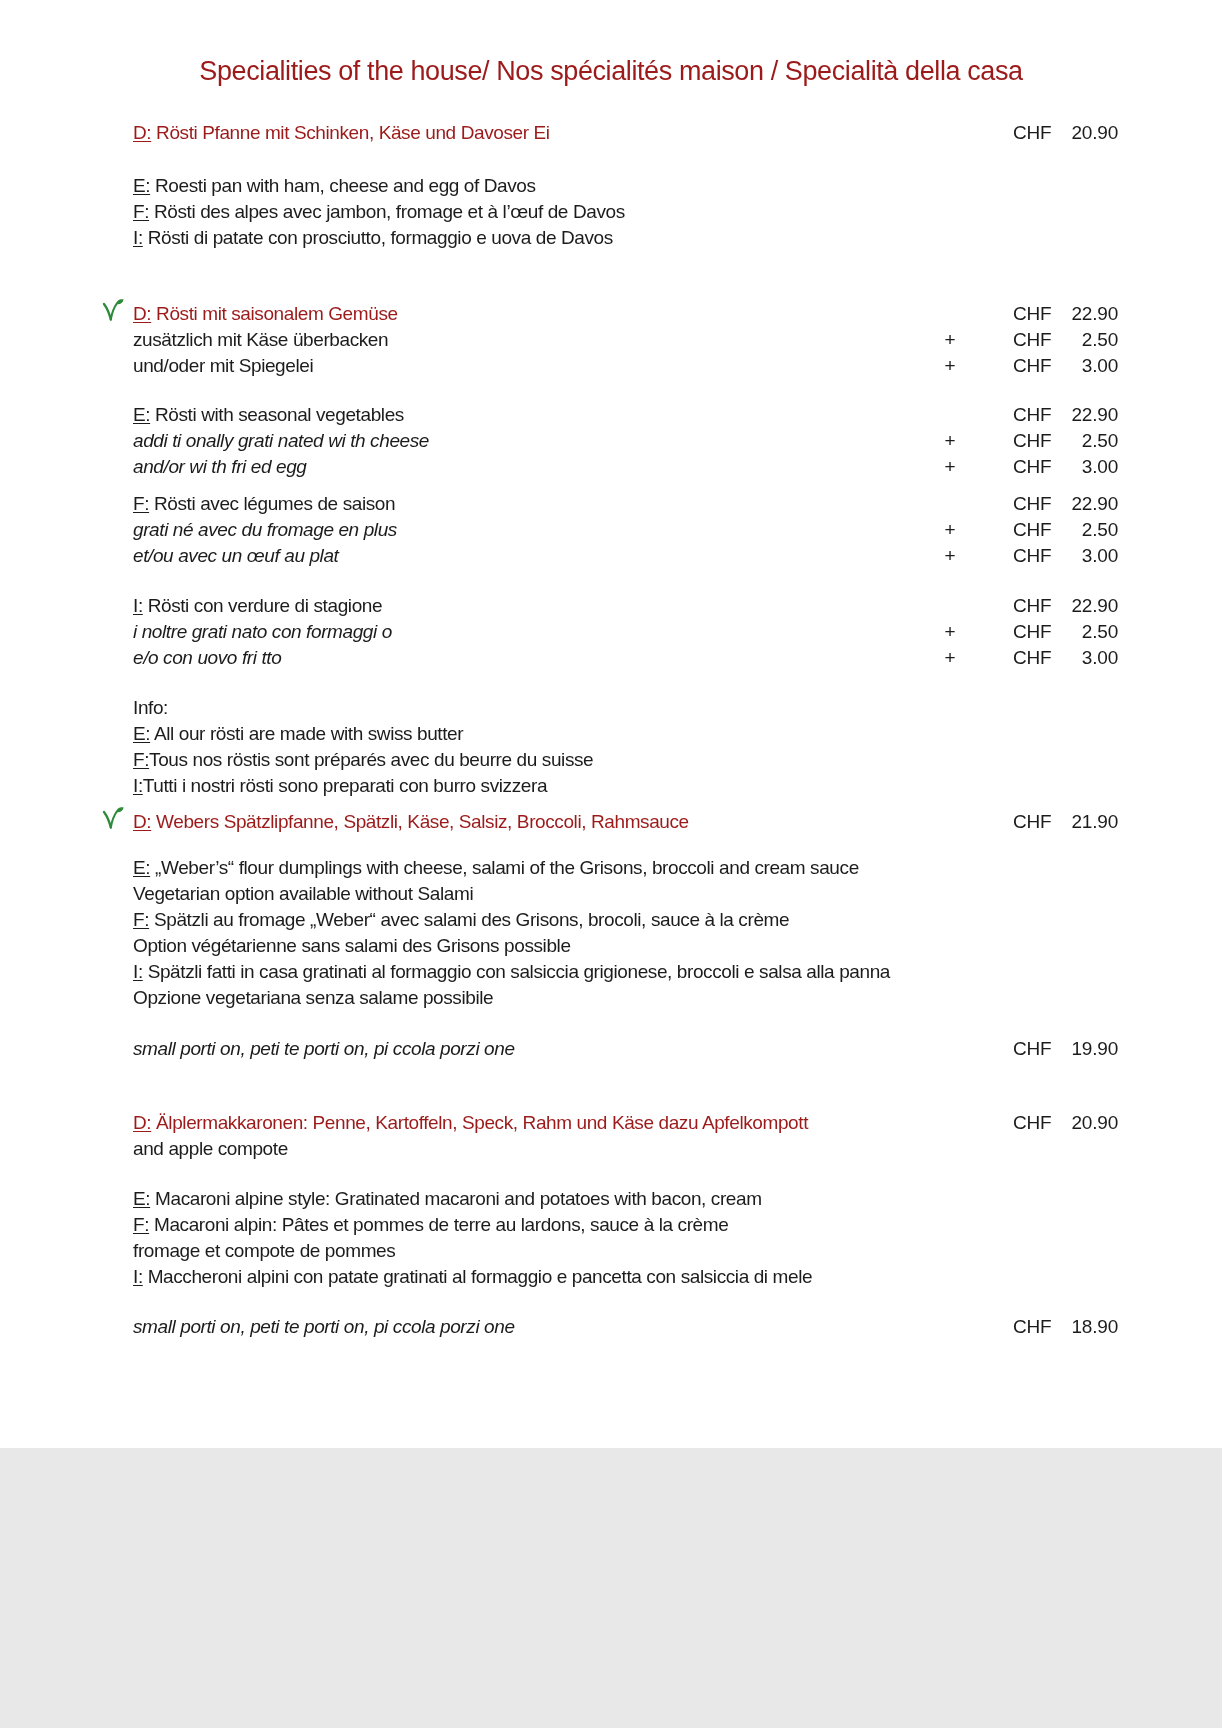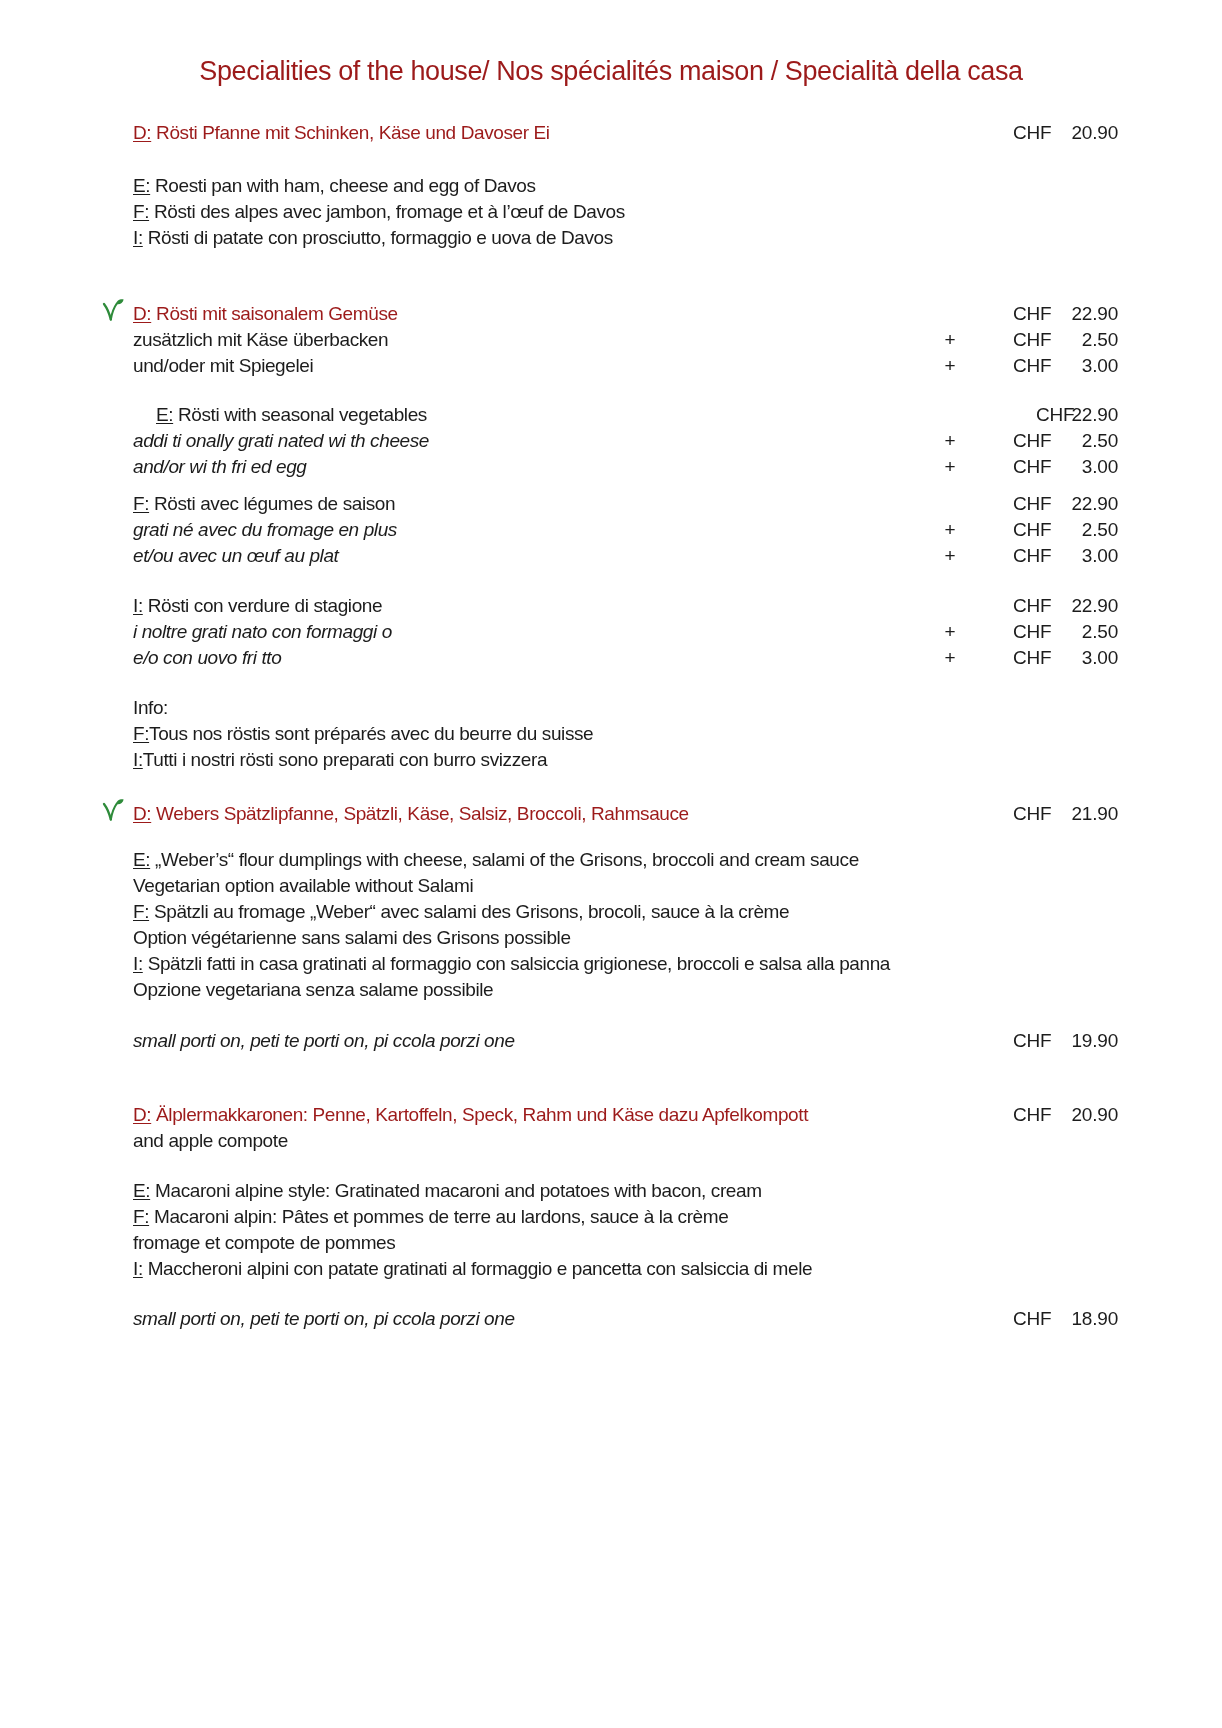--- a/index.html
+++ b/index.html
@@ -1,18 +1,18 @@
 <!DOCTYPE html>
 <html style="--red: #9c1a1a; --ink: #1c1c1c; --green: #2e8b3a; --paper: #ffffff;"><head>
 <meta charset="utf-8">
 <style>
   html,body{margin:0;padding:0;background:#e8e8e8;}
   .page{
     position:relative;
-    width:1222px;height:1728px;
+    width:1222px;height:1448px;
     margin:0 auto;
     background:var(--paper,#ffffff);
     font-family:"Liberation Sans","DejaVu Sans",sans-serif;
     color:var(--ink,#1c1c1c);
     overflow:hidden;
   }
   .title{
     margin-top:52px;
     text-align:center;
     font-size:27px;
@@ -64,33 +64,34 @@
       <div class="row body"><span class="txt"><span class="prefix">I:</span><span> Rösti di patate con prosciutto, formaggio e uova de Davos</span></span></div>
       <div class="row heading" style="margin-top: 50px;"><span class="veg">
           <svg width="28" height="28" viewBox="0 0 28 28" xmlns="http://www.w3.org/2000/svg">
             <path d="M5 7 C8 11 10.5 17 11.8 22.5" fill="none" stroke="#2e8b3a" stroke-width="2.3" stroke-linecap="round"></path>
             <path d="M11.8 22.5 C13 15.5 15.3 10 17.8 6.5" fill="none" stroke="#2e8b3a" stroke-width="2.1" stroke-linecap="round"></path>
             <path d="M17.2 7 C17.4 3.8 20.6 1.8 24.6 2.4 C24 6 20.6 8 17.2 7 Z" fill="#2e8b3a"></path>
           </svg>
         </span><span class="txt"><span class="prefix">D:</span><span> Rösti mit saisonalem Gemüse</span></span><span class="chf">CHF</span><span class="price">22.90</span></div>
       <div class="row body"><span class="txt"><span>zusätzlich mit Käse überbacken</span></span><span class="plus">+</span><span class="chf">CHF</span><span class="price">2.50</span></div>
       <div class="row body"><span class="txt"><span>und/oder mit Spiegelei</span></span><span class="plus">+</span><span class="chf">CHF</span><span class="price">3.00</span></div>
-      <div class="row body" style="margin-top: 23px; margin-left: 23px;"><span class="txt"><span class="prefix">E:</span><span> Rösti with seasonal vegetables</span></span><span class="chf">CHF</span><span class="price">22.90</span></div>
+      <div class="row body" style="margin-top: 23px;"><span class="txt"><span class="prefix">E:</span><span> Rösti with seasonal vegetables</span></span><span class="chf">CHF</span><span class="price">22.90</span></div>
       <div class="row italic"><span class="txt"><span>addi ti onally grati nated wi th cheese</span></span><span class="plus">+</span><span class="chf">CHF</span><span class="price">2.50</span></div>
       <div class="row italic"><span class="txt"><span>and/or wi th fri ed egg</span></span><span class="plus">+</span><span class="chf">CHF</span><span class="price">3.00</span></div>
       <div class="row body" style="margin-top: 11px;"><span class="txt"><span class="prefix">F:</span><span> Rösti avec légumes de saison</span></span><span class="chf">CHF</span><span class="price">22.90</span></div>
       <div class="row italic"><span class="txt"><span>grati né avec du fromage en plus</span></span><span class="plus">+</span><span class="chf">CHF</span><span class="price">2.50</span></div>
       <div class="row italic"><span class="txt"><span>et/ou avec un œuf au plat</span></span><span class="plus">+</span><span class="chf">CHF</span><span class="price">3.00</span></div>
       <div class="row body" style="margin-top: 24px;"><span class="txt"><span class="prefix">I:</span><span> Rösti con verdure di stagione</span></span><span class="chf">CHF</span><span class="price">22.90</span></div>
       <div class="row italic"><span class="txt"><span>i noltre grati nato con formaggi o</span></span><span class="plus">+</span><span class="chf">CHF</span><span class="price">2.50</span></div>
       <div class="row italic"><span class="txt"><span>e/o con uovo fri tto</span></span><span class="plus">+</span><span class="chf">CHF</span><span class="price">3.00</span></div>
       <div class="row body" style="margin-top: 24px;"><span class="txt"><span>Info:</span></span></div>
+      <div class="row body"><span class="txt"><span class="prefix">E:</span><span> All our rösti are made with swiss butter</span></span></div>
       <div class="row body"><span class="txt"><span class="prefix">F:</span><span>Tous nos röstis sont préparés avec du beurre du suisse</span></span></div>
       <div class="row body"><span class="txt"><span class="prefix">I:</span><span>Tutti i nostri rösti sono preparati con burro svizzera</span></span></div>
-      <div class="row heading" style="margin-top: 28px;"><span class="veg">
+      <div class="row heading" style="margin-top: 10px;"><span class="veg">
           <svg width="28" height="28" viewBox="0 0 28 28" xmlns="http://www.w3.org/2000/svg">
             <path d="M5 7 C8 11 10.5 17 11.8 22.5" fill="none" stroke="#2e8b3a" stroke-width="2.3" stroke-linecap="round"></path>
             <path d="M11.8 22.5 C13 15.5 15.3 10 17.8 6.5" fill="none" stroke="#2e8b3a" stroke-width="2.1" stroke-linecap="round"></path>
             <path d="M17.2 7 C17.4 3.8 20.6 1.8 24.6 2.4 C24 6 20.6 8 17.2 7 Z" fill="#2e8b3a"></path>
           </svg>
         </span><span class="txt"><span class="prefix">D:</span><span> Webers Spätzlipfanne, Spätzli, Käse, Salsiz, Broccoli, Rahmsauce</span></span><span class="chf">CHF</span><span class="price">21.90</span></div>
       <div class="row body" style="margin-top: 20px;"><span class="txt"><span class="prefix">E:</span><span> „Weber’s“ flour dumplings with cheese, salami of the Grisons, broccoli and cream sauce</span></span></div>
       <div class="row body"><span class="txt"><span>Vegetarian option available without Salami</span></span></div>
       <div class="row body"><span class="txt"><span class="prefix">F:</span><span> Spätzli au fromage „Weber“ avec salami des Grisons, brocoli, sauce à la crème</span></span></div>
       <div class="row body"><span class="txt"><span>Option végétarienne sans salami des Grisons possible</span></span></div>

